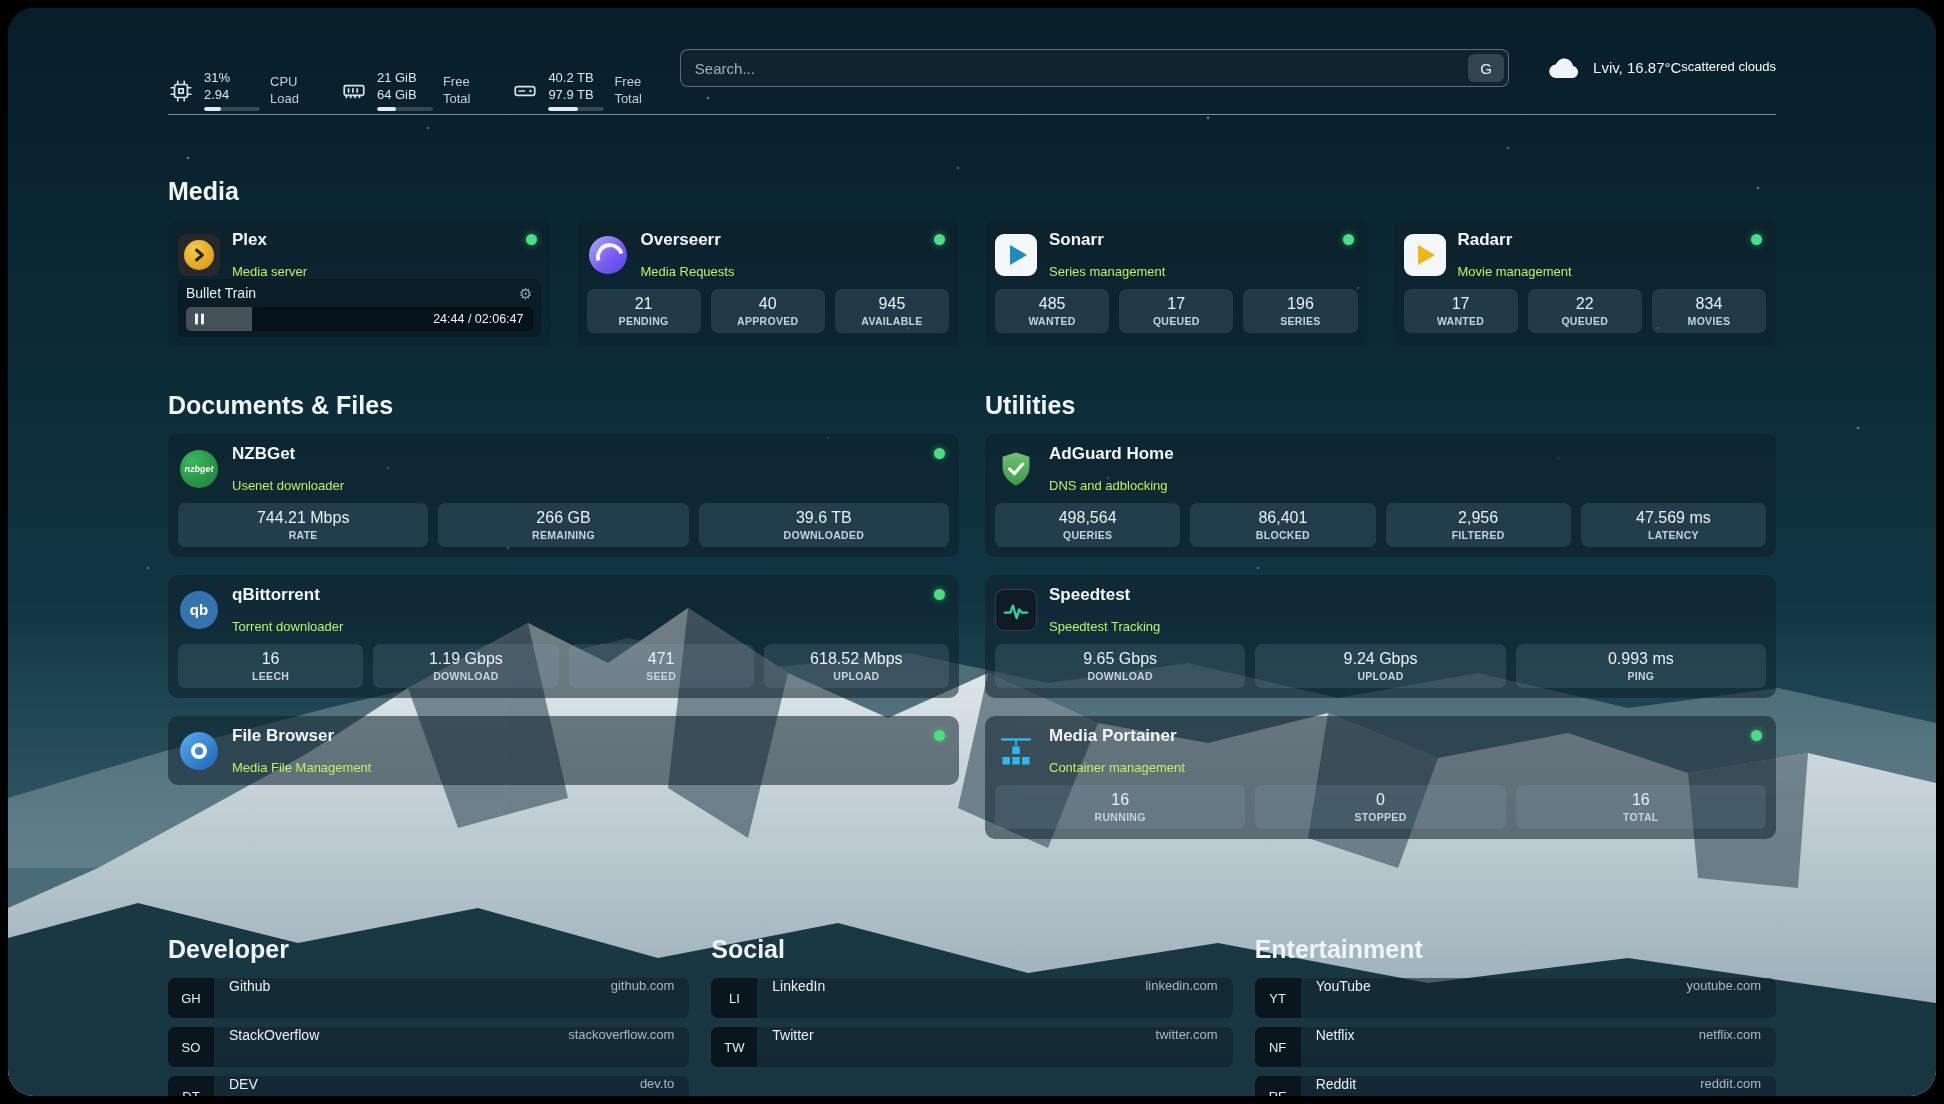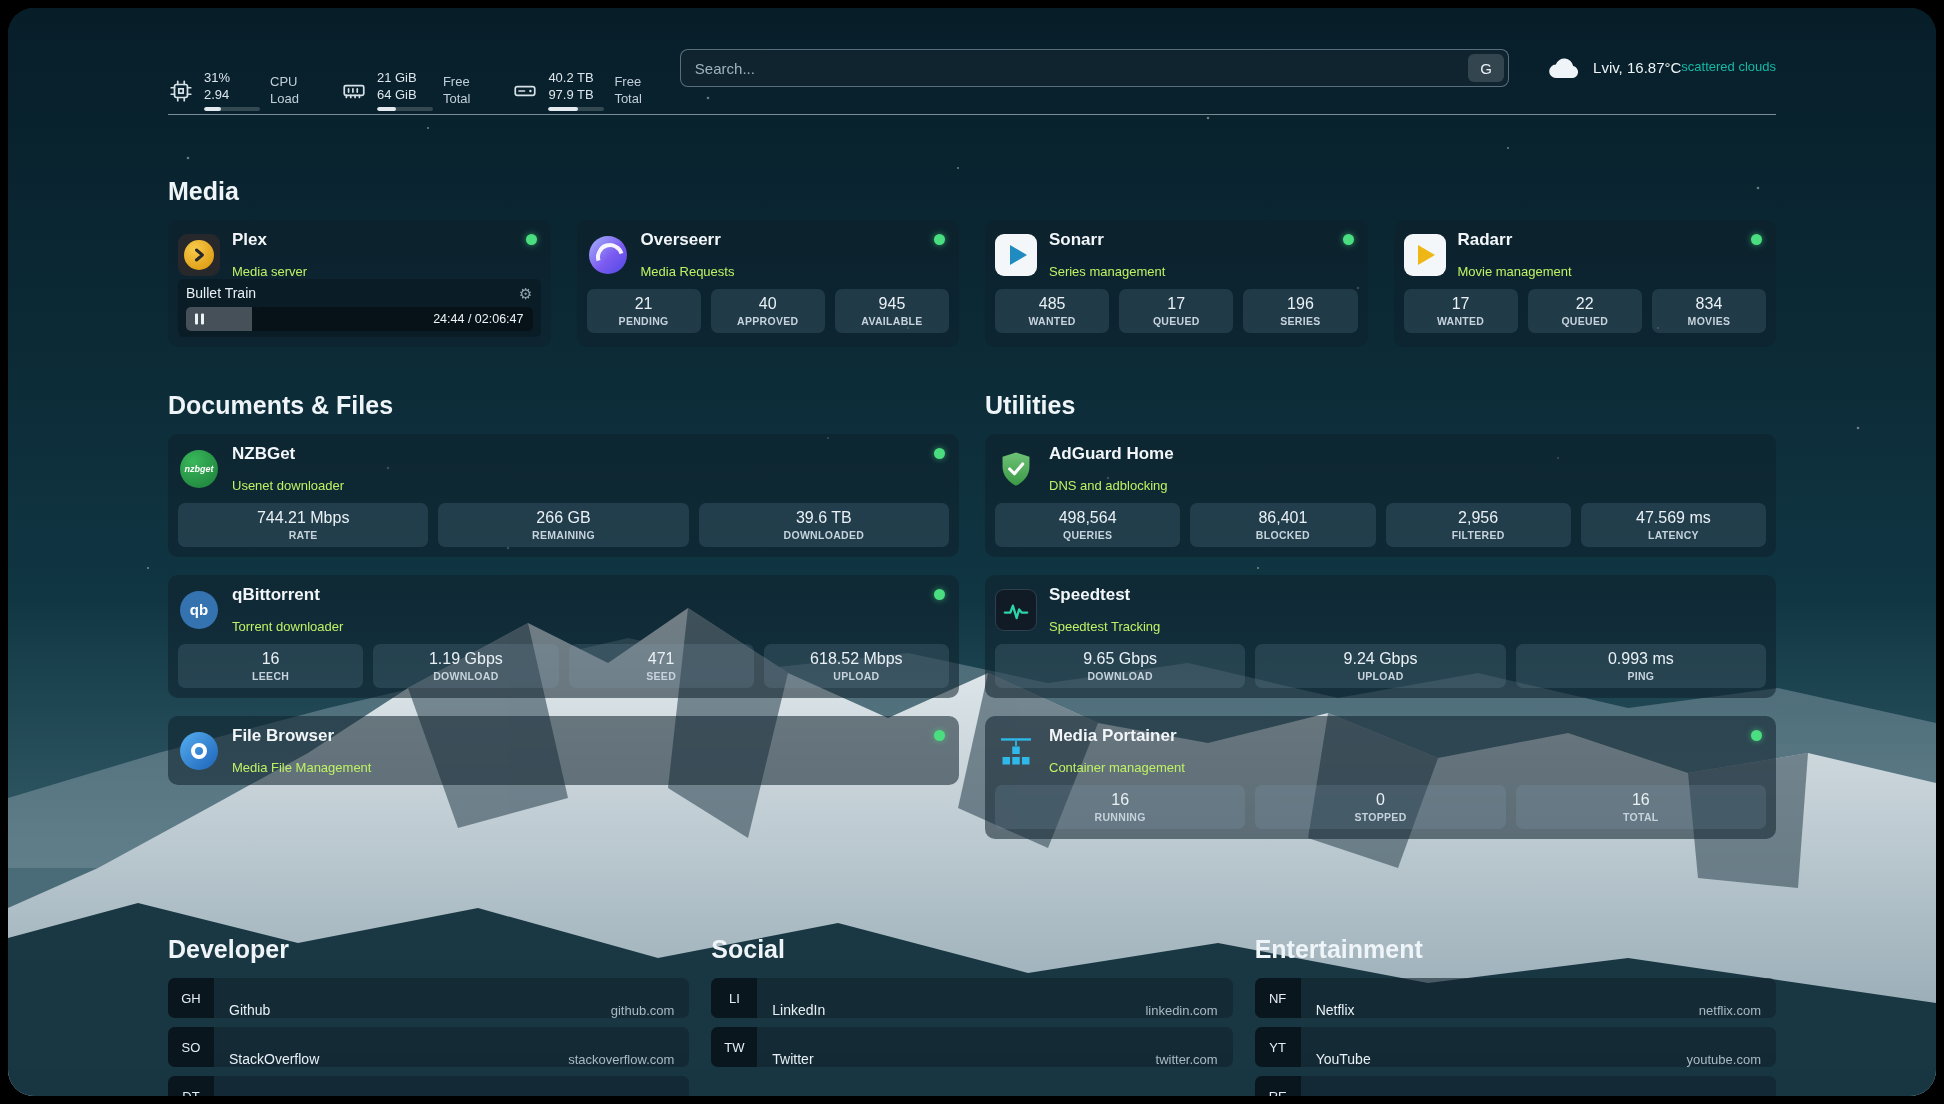--- a/index.html
+++ b/index.html
@@ -20,21 +20,21 @@
   .w-bar { margin-top:3px; width:100%; height:4px; background:rgba(255,255,255,0.18); border-radius:2px; overflow:hidden; display:block; }
   .w-fill { display:block; height:100%; background:#e4eaef; border-radius:2px; }
   .searchbox { flex:1; position:relative; }
   .searchbox input { width:100%; height:38px; background:rgba(20,38,49,0.72); border:1px solid rgba(165,185,200,0.5); border-radius:8px; color:#e6edf2; font-size:15px; padding:0 56px 0 14px; outline:none; font-family:inherit; }
   .searchbox input::placeholder { color:#9fb1bc; }
   .g-btn { position:absolute; right:5px; top:5px; width:36px; height:28px; background:rgba(235,243,248,0.16); border-radius:6px; display:flex; align-items:center; justify-content:center; color:#eaf1f6; font-size:15px; cursor:pointer; }
   .weather { display:flex; align-items:center; gap:12px; flex:none; color:#eef4f8; }
   .wx-icon svg { width:34px; height:26px; display:block; }
   .wx-text { display:flex; flex-direction:row; line-height:1.35; }
   .wx-loc { font-size:15px; }
-  .wx-cond { font-size:13px; color:#14b8a6; }
+  .wx-cond { font-size:13px; color:#ffffff; }
   .divider { border:none; border-top:1px solid rgba(215,228,236,0.55); margin-top:22px; }
 
   
   .section-title { font-size:25px; font-weight:700; color:#eef4f7; }
   .media-section { margin-top:62px; }
   .media-grid { display:grid; grid-template-columns:repeat(4,1fr); gap:26px; margin-top:14px; }
   .columns { display:grid; grid-template-columns:1fr 1fr; gap:26px; margin-top:44px; }
   .col-stack { display:flex; flex-direction:column; gap:18px; margin-top:14px; }
 
   
@@ -72,21 +72,21 @@
   .gear { font-size:15px; color:#94a6b2; cursor:pointer; line-height:1; }
   .np-bar { position:relative; height:24px; background:rgba(5,14,20,0.75); border-radius:5px; overflow:hidden; }
   .np-fill { position:absolute; left:0; top:0; bottom:0; background:rgba(220,230,238,0.3); }
   .pause-icon { position:absolute; left:9px; top:50%; transform:translateY(-50%); display:flex; gap:3px; }
   .pause-icon i { display:block; width:3px; height:11px; background:#eef3f6; border-radius:1px; }
   .np-time { position:absolute; right:9px; top:50%; transform:translateY(-50%); font-size:12.5px; color:#eef3f6; }
 
   
   .bookmarks { display:grid; grid-template-columns:repeat(3,1fr); gap:22px; margin-top:96px; padding-bottom:30px; }
   .bm-list { display:flex; flex-direction:column; gap:9px; margin-top:14px; }
-  .bm-row { display:flex; align-items:flex-end; height:40px; background:rgba(16,34,45,0.6); border-radius:7px; overflow:hidden; cursor:pointer; }
+  .bm-row { display:flex; align-items:flex-start; height:40px; background:rgba(16,34,45,0.6); border-radius:7px; overflow:hidden; cursor:pointer; }
   .bm-abbr { width:46px; align-self:stretch; background:rgba(5,15,22,0.72); color:#e7eef3; display:flex; align-items:center; justify-content:center; font-size:13px; }
   .bm-name { flex:1; padding:0 15px; color:#e9f0f5; font-size:14px; }
   .bm-url { padding-right:15px; color:#a8b9c4; font-size:13px; }
 </style>
 </head>
 <body>
 
 <div class="screen">
 
   <svg class="bg" viewBox="0 0 1928 1088" preserveAspectRatio="none">
@@ -573,30 +573,30 @@
             <span class="bm-name">Twitter</span>
             <span class="bm-url">twitter.com</span>
           </div>
         </div>
       </div>
 
       <div>
         <div class="section-title">Entertainment</div>
         <div class="bm-list">
           <div class="bm-row">
+            <span class="bm-abbr">YT</span>
+            <span class="bm-name">YouTube</span>
+            <span class="bm-url">youtube.com</span>
+          </div>
+          <div class="bm-row">
             <span class="bm-abbr">NF</span>
             <span class="bm-name">Netflix</span>
             <span class="bm-url">netflix.com</span>
           </div>
           <div class="bm-row">
-            <span class="bm-abbr">YT</span>
-            <span class="bm-name">YouTube</span>
-            <span class="bm-url">youtube.com</span>
-          </div>
-          <div class="bm-row">
             <span class="bm-abbr">RE</span>
             <span class="bm-name">Reddit</span>
             <span class="bm-url">reddit.com</span>
           </div>
         </div>
       </div>
     </div>
 
   </div>
 </div>

